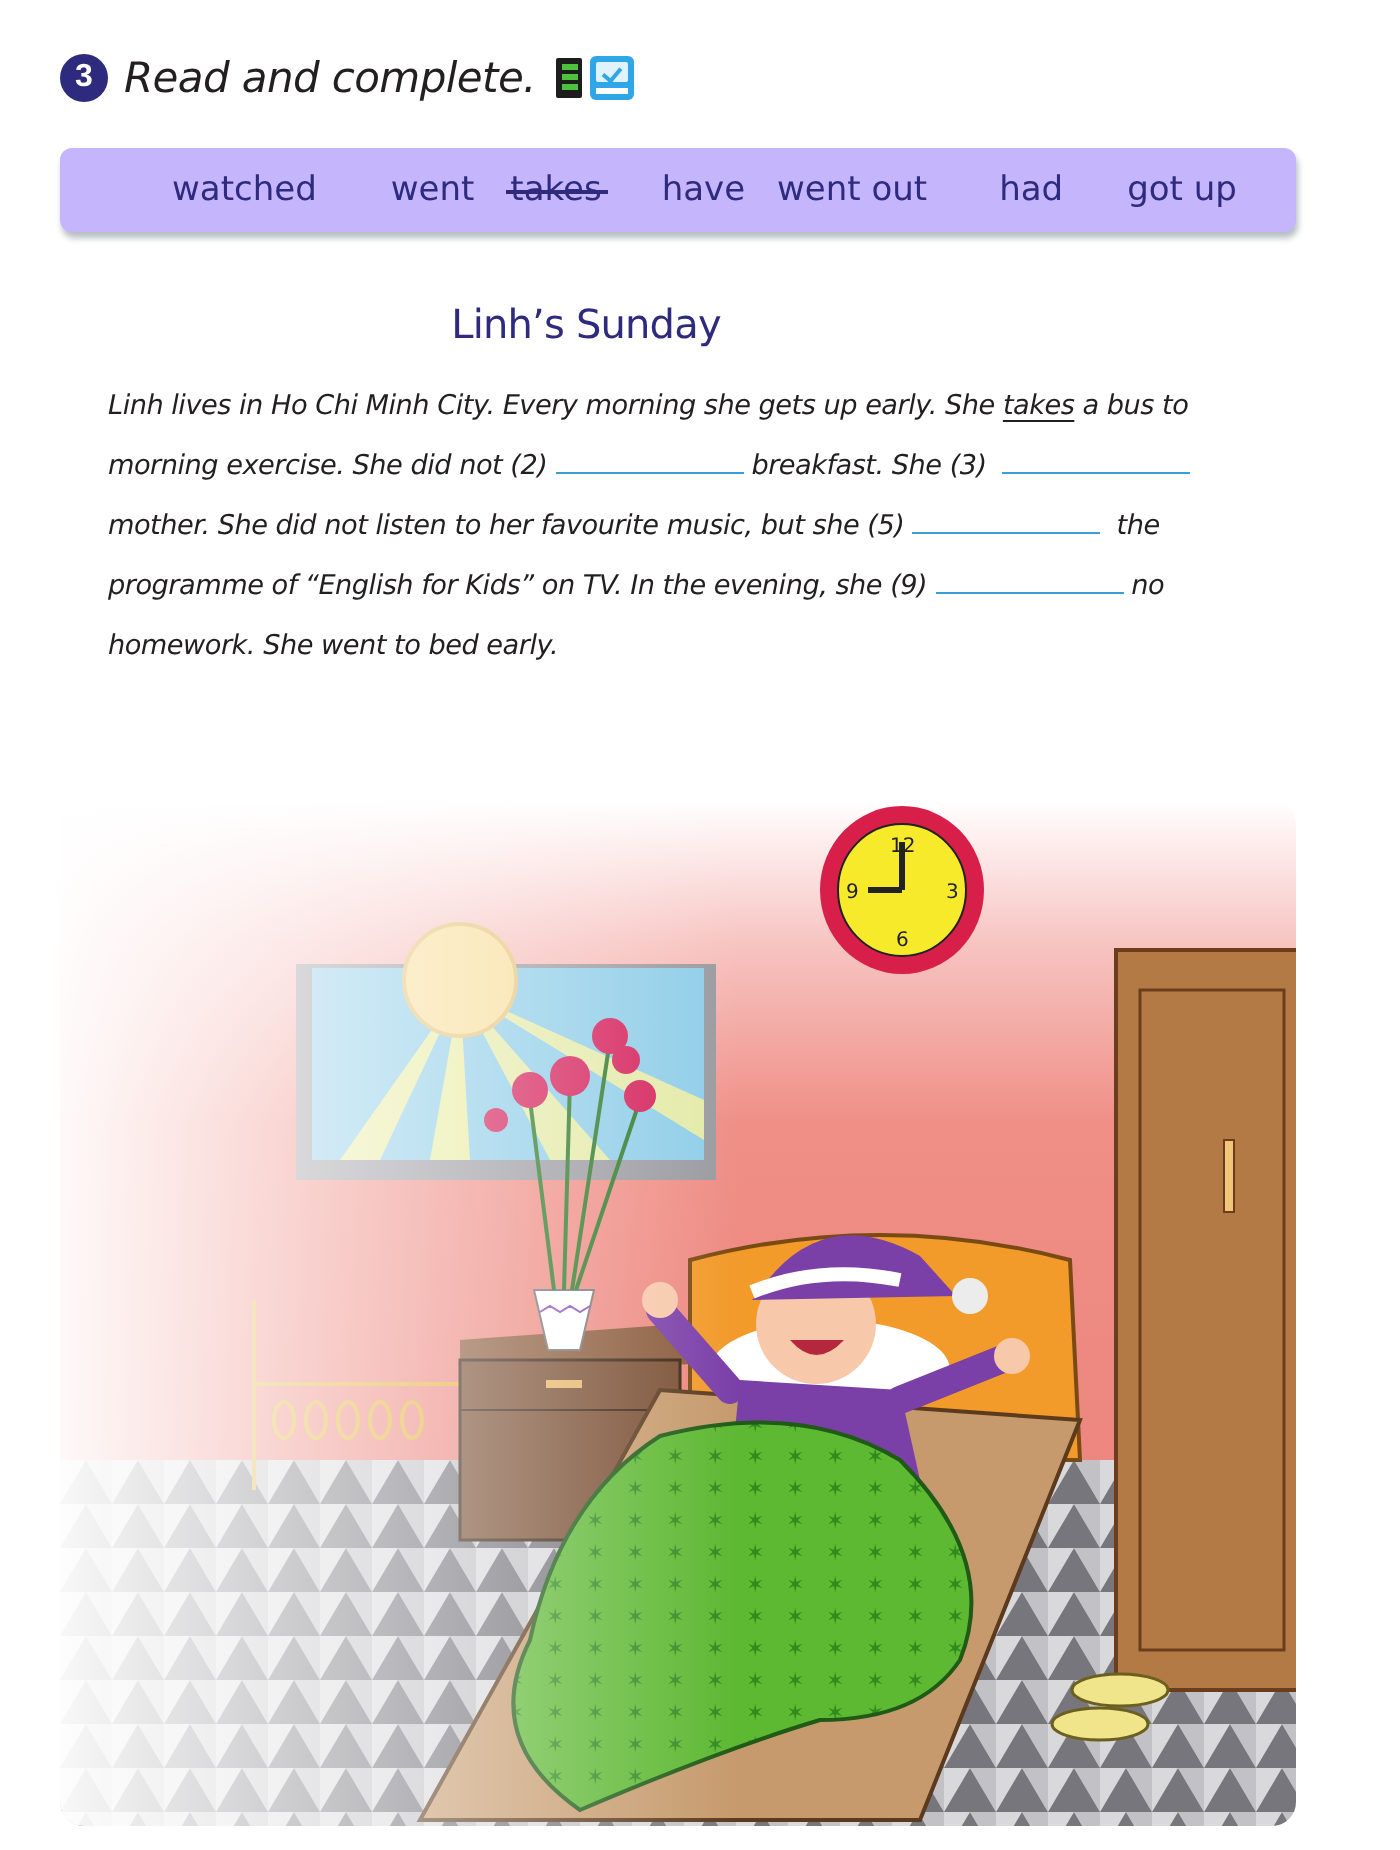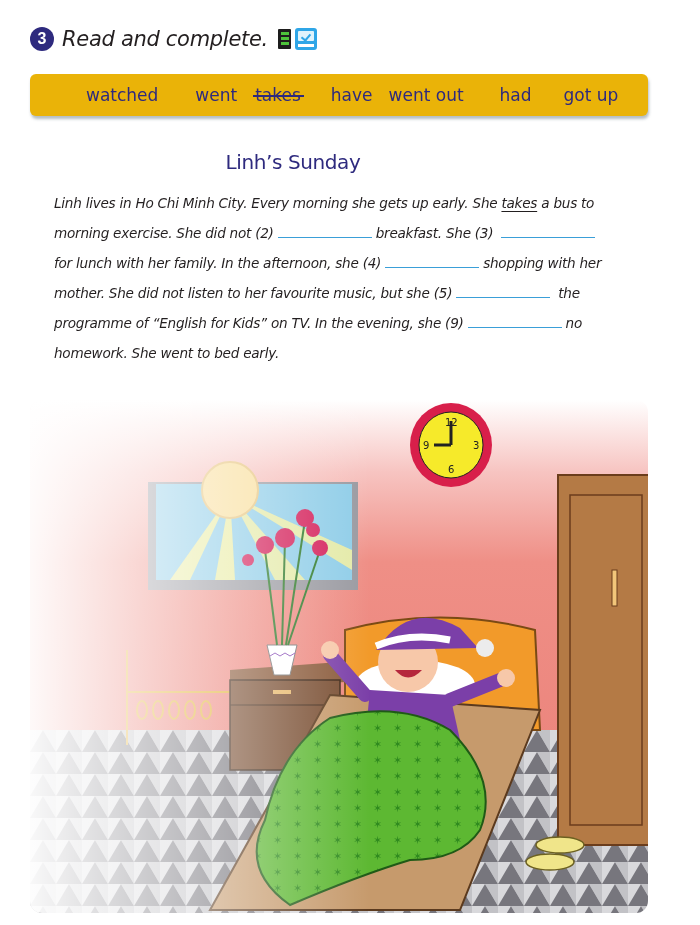--- a/index.html
+++ b/index.html
@@ -11,21 +11,21 @@
     font-family: "Liberation Sans", sans-serif; font-weight: bold; font-size: 16px;
     display: flex; align-items: center; justify-content: center; margin-right: 8px; }
   .heading-text { font-family: "DejaVu Sans", sans-serif; font-size: 21px; color: #231f20; letter-spacing: -0.3px; font-style: italic; }
   .book-icon { width: 13px; height: 20px; background: #1d1d1d; margin-left: 10px; position: relative; border-radius: 1px; }
   .book-icon i { position: absolute; left: 3px; width: 8px; height: 3px; background: #4dc33b; }
   .cd-icon { width: 22px; height: 22px; background: #2fa6e7; border-radius: 3px; margin-left: 4px; position: relative; }
   .cd-icon:before { content: ""; position: absolute; left: 3px; top: 3px; width: 16px; height: 10px; background: #dff3fc; border-radius: 1px; }
   .cd-icon:after { content: ""; position: absolute; left: 8px; top: 4px; width: 4px; height: 7px; border-right: 2px solid #2fa6e7; border-bottom: 2px solid #2fa6e7; transform: rotate(40deg); }
   .cd-icon span { position: absolute; left: 3px; bottom: 3px; width: 16px; height: 3px; background: #fff; }
 
-  .word-bank { position: absolute; left: 30px; top: 74px; width: 618px; height: 42px; background: #eab308;
+  .word-bank { position: absolute; left: 30px; top: 74px; width: 618px; height: 42px; background: #c4b5fd;
     border-radius: 6px; box-shadow: 1px 3px 3px rgba(90,110,120,0.45); display: flex; align-items: center; padding-left: 56px; }
   .word { font-family: "DejaVu Sans", sans-serif; font-size: 17px; color: #2e2a7e; position: relative; }
   .word.struck:after { content: ""; position: absolute; left: -2px; right: -3px; top: 52%; height: 1.5px; background: #2e2a7e; }
 
   .story-title { position: absolute; left: 0; width: 586px; top: 150px; text-align: center;
     font-family: "DejaVu Sans", sans-serif; font-size: 20px; color: #2e2a7e; letter-spacing: -0.4px; }
 
   .passage { position: absolute; left: 54px; top: 188px; width: 600px; font-size: 13.6px; line-height: 30px; color: #231f20; letter-spacing: -0.25px; font-style: italic; }
   .passage .line { white-space: nowrap; height: 30px; }
   .blank { display: inline-block; width: 94px; border-bottom: 1.3px solid #3a9fd8; height: 14px; vertical-align: baseline; margin: 0 4px; }
@@ -61,23 +61,20 @@
 </div>
 
 <div class="story-title">Linh’s Sunday</div>
 
 <div class="passage">
   <div class="line">
     <span>Linh lives in Ho Chi Minh City. Every morning she gets up early. She </span><span class="underline">takes</span><span> a bus to</span>
   </div>
   <div class="line">
     <span>morning exercise. She did not (2)</span><span class="blank"></span><span>breakfast. She (3)</span><span class="blank" style="margin-left:8px"></span>
-  </div>
-  <div class="line">
-    <span>for lunch with her family. In the afternoon, she (4)</span><span class="blank"></span><span>shopping with her</span>
   </div>
   <div class="line">
     <span>mother. She did not listen to her favourite music, but she (5)</span><span class="blank"></span><span> the</span>
   </div>
   <div class="line">
     <span>programme of “English for Kids” on TV. In the evening, she (9)</span><span class="blank"></span><span>no</span>
   </div>
   <div class="line">
     <span>homework. She went to bed early.</span>
   </div>

